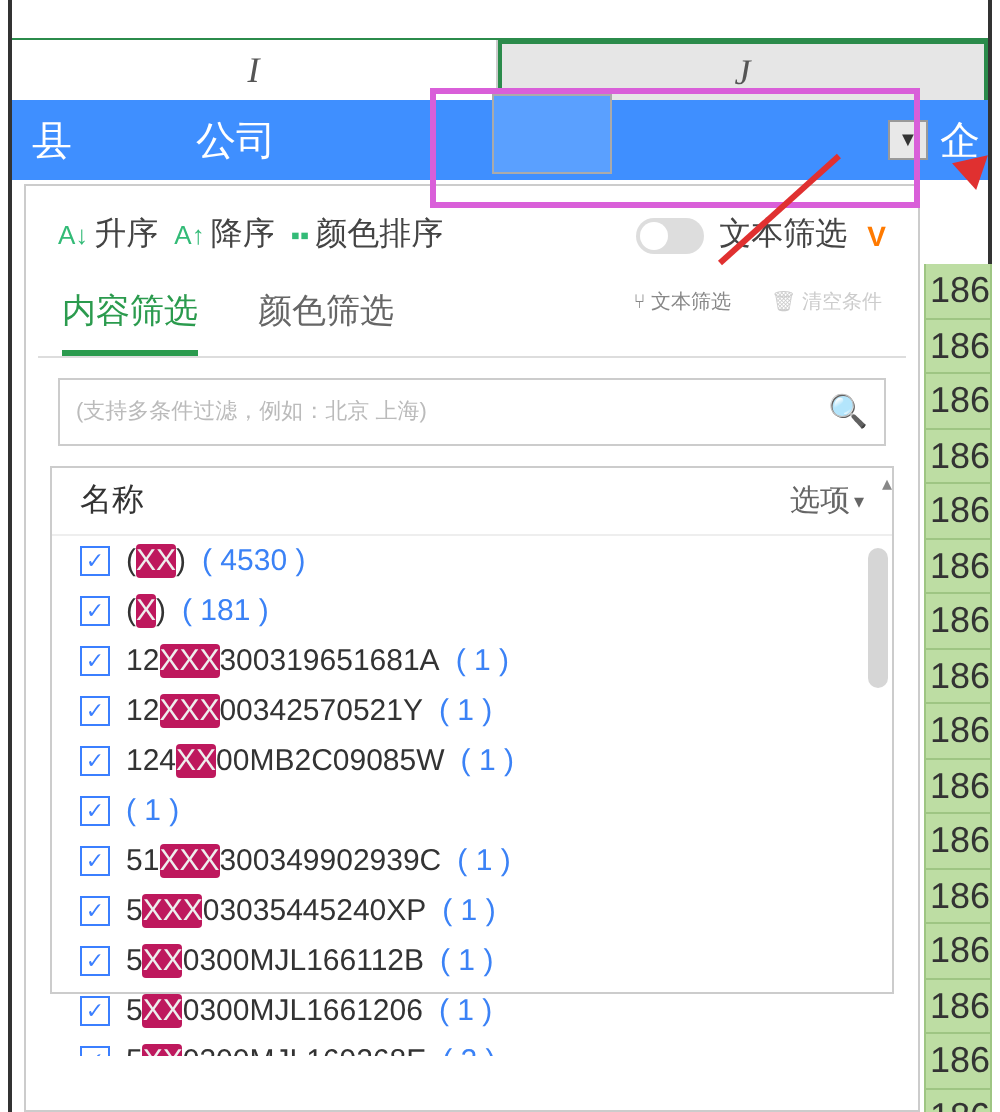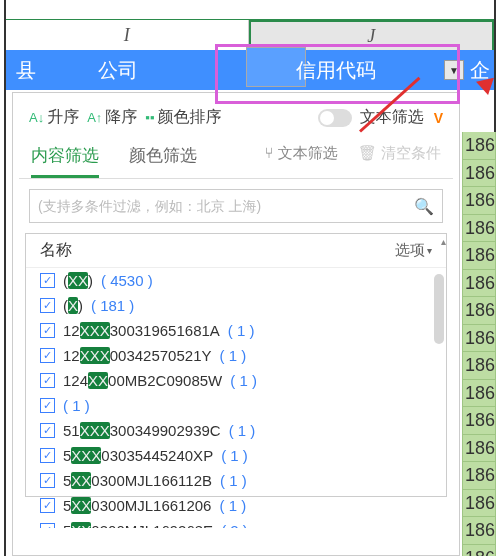--- a/index.html
+++ b/index.html
@@ -22,33 +22,33 @@
 .toolbar{display:flex;align-items:center;gap:8px;padding:4px 10px;font-size:16px;color:#444}
 .tb-item{display:flex;align-items:center;gap:3px}
 .tb-icon{font-size:13px;color:#3b7}
 .toggle{width:34px;height:18px;background:#ddd;border-radius:9px;position:relative;margin-left:auto}
 .toggle::after{content:"";position:absolute;left:2px;top:2px;width:14px;height:14px;background:#fff;border-radius:50%}
 .adv{color:#444}
 .v-badge{color:#ff7a00;font-weight:bold;font-size:14px;margin-left:2px}
 .tabs{display:flex;gap:30px;padding:12px 12px 0 12px;font-size:17px;border-bottom:1px solid #ddd}
 .tab{padding-bottom:8px;color:#666}
 .tab.active{color:#2b9b4e;border-bottom:3px solid #2b9b4e}
-.tab-right{margin-left:auto;display:flex;gap:20px;color:#888;font-size:15px}
+.tab-right{margin-left:auto;display:flex;gap:20px;color:#888;font-size:10px}
 .tab-right .disabled{color:#ccc}
 .search{margin:10px;border:1px solid #ccc;height:34px;display:flex;align-items:center;padding:0 8px;color:#aaa;font-size:15px}
-.search input{border:none;flex:1;outline:none;font-size:14px;color:#333}
+.search input{border:none;flex:1;outline:none;font-size:11px;color:#333}
 .search input::placeholder{color:#bbb}
 .mag{color:#888;font-size:16px}
 .list-wrap{border:1px solid #ccc;margin:4px 6px 0 6px;height:264px;position:relative}
 .list-head{display:flex;padding:6px 14px;font-size:16px;color:#333;border-bottom:1px solid #eee}
 .list-head .opt{margin-left:auto;color:#666;font-size:15px;display:flex;align-items:center;gap:2px}
 .list-body{overflow:hidden;position:relative;height:260px}
 .row{display:flex;align-items:center;padding:4px 14px;font-size:15px;color:#333;gap:8px;white-space:nowrap}
 .cb{width:15px;height:15px;border:1px solid #3b7fff;display:inline-flex;align-items:center;justify-content:center;font-size:11px;color:#3b7fff;flex-shrink:0}
-.blur{display:inline-block;background:#15803d;color:#eee;border-radius:2px}
+.blur{display:inline-block;background:#be185d;color:#eee;border-radius:2px}
 .count{color:#3b82f6}
 .scrollbar{position:absolute;right:2px;top:40px;width:10px;height:70px;background:#d6d6d6;border-radius:5px}
 .scroll-up{position:absolute;right:0;top:2px;font-size:10px;color:#888}
 .bg-numbers{position:absolute;right:4px;top:132px;z-index:1;font-size:18px;line-height:26.5px;color:#333}
 .bg-numbers div{background:#BDDDA3;border:1px solid #9ec583;border-top:none;padding:0 2px;width:34px;text-align:left}
 .arrow{position:absolute;left:360px;top:130px;z-index:6;pointer-events:none}
 .arrow-line{width:80px;height:3px;background:#e03030;transform:rotate(-42deg);transform-origin:left center}
 .arrow-head{position:absolute;right:-57px;top:-55px;width:0;height:0;border-left:9px solid transparent;border-right:9px solid transparent;border-bottom:16px solid #e03030;transform:rotate(48deg)}
 </style>
 </head>
@@ -57,21 +57,20 @@
 <div class="outer">
   <div class="thin-bar"></div>
   <div class="col-headers">
     <div class="col-h">I</div>
     <div class="col-h active">J</div>
   </div>
   <div class="header-row">
     <span class="hdr h1">县</span>
     <span class="hdr h2">公司</span>
     <div class="bluebox"></div>
-    <span class="hdr h3">信用代码</span>
     <div class="dropdown-arrow">▼</div>
     <span class="hdr h4">企</span>
   </div>
 </div>
 
 <div class="magenta-box"></div>
 
 <div class="bg-numbers" id="bgnums">
     <div>186</div>
     <div>186</div>

